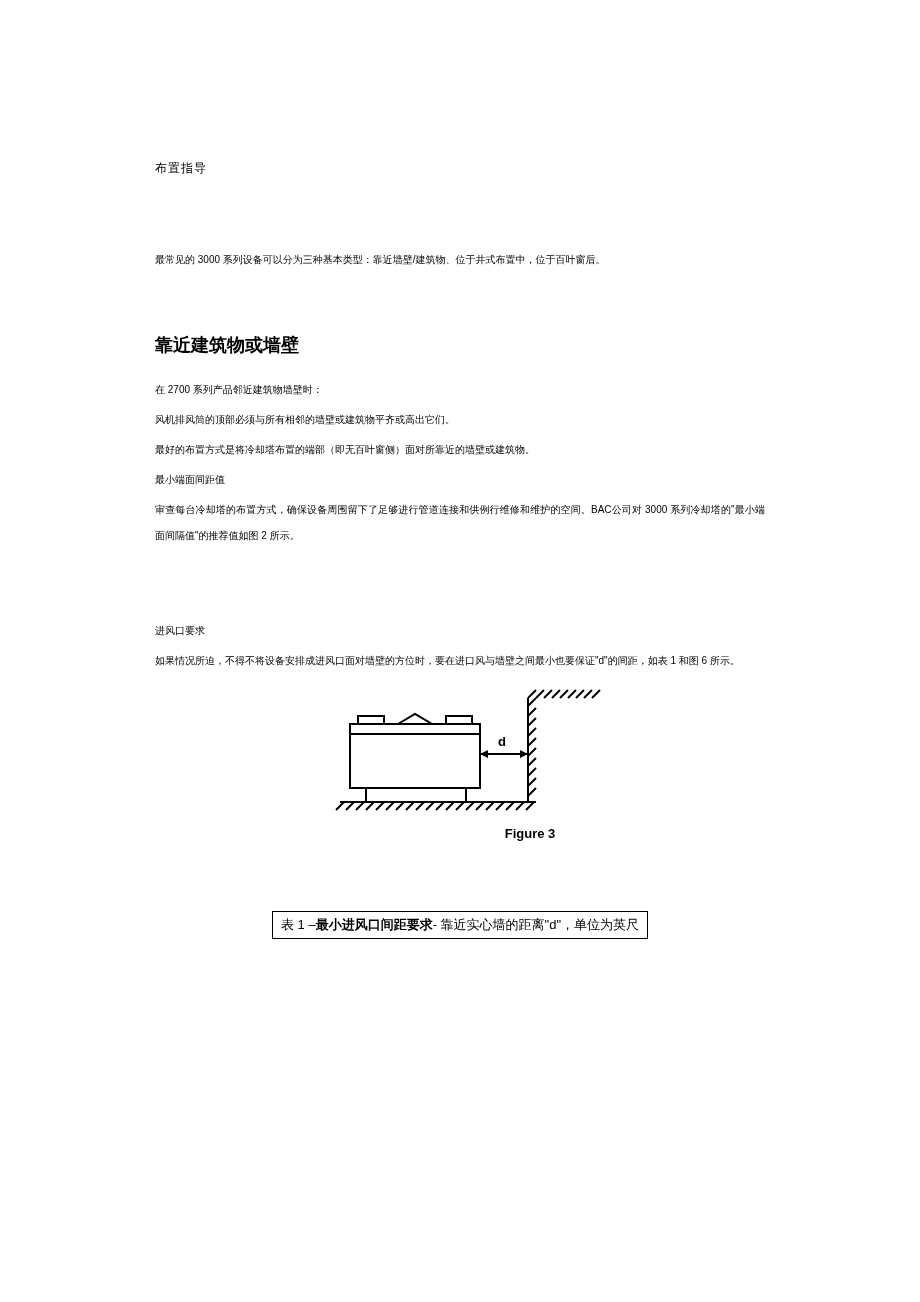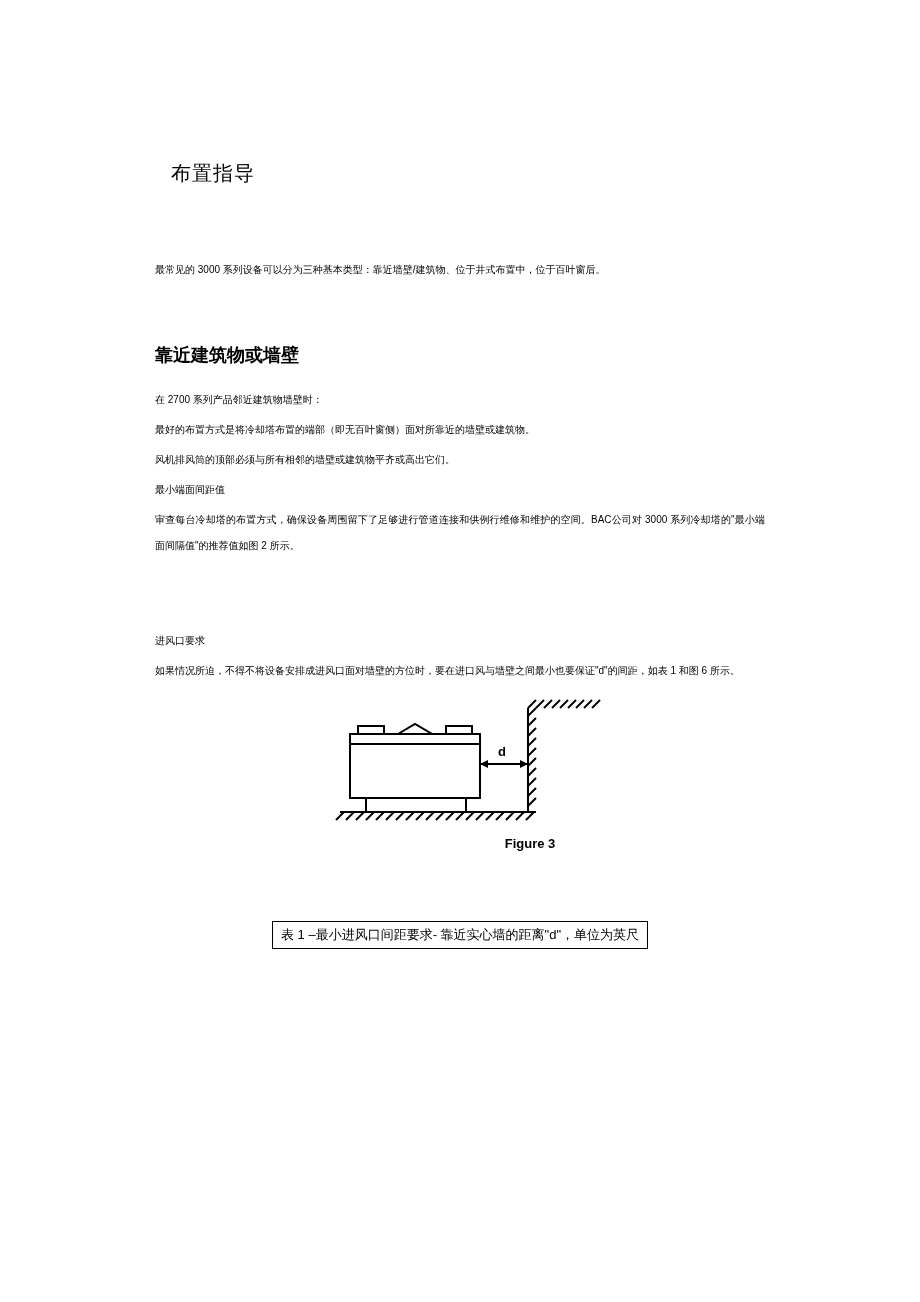--- a/index.html
+++ b/index.html
@@ -7,23 +7,23 @@
     margin: 0;
     background: #fff;
     font-family: "Microsoft YaHei", "SimSun", Arial, sans-serif;
     color: #000;
     width: 920px;
   }
   .page {
     padding: 160px 155px 100px 155px;
   }
   h1 {
-    font-size: 20px;
+    font-size: 12px;
     font-weight: 400;
-    margin: 0 0 70px 16px;
+    margin: 0 0 70px 0;
     letter-spacing: 1px;
   }
   p {
     font-size: 10px;
     line-height: 2.6;
     margin: 0 0 4px 0;
     text-align: justify;
   }
   .sub-head {
     font-size: 18px;
@@ -48,36 +48,36 @@
   .table-title-wrap {
     margin-top: 70px;
     text-align: center;
   }
   .table-title {
     display: inline-block;
     border: 1px solid #000;
     font-size: 13px;
     padding: 4px 8px;
   }
-  .bold-inline { font-weight: 400; margin-top: 32px; }
+  .bold-inline { font-weight: 700; margin-top: 32px; }
 </style>
 </head>
 <body>
 
 <div class="page">
 
   <h1>布置指导</h1>
 
   <p>最常见的 3000 系列设备可以分为三种基本类型：靠近墙壁/建筑物、位于井式布置中，位于百叶窗后。</p>
 
   <div class="sub-head">靠近建筑物或墙壁</div>
 
   <p>在 2700 系列产品邻近建筑物墙壁时：</p>
+  <p>风机排风筒的顶部必须与所有相邻的墙壁或建筑物平齐或高出它们。</p>
   <p>最好的布置方式是将冷却塔布置的端部（即无百叶窗侧）面对所靠近的墙壁或建筑物。</p>
-  <p>风机排风筒的顶部必须与所有相邻的墙壁或建筑物平齐或高出它们。</p>
   <p>最小端面间距值</p>
   <p>审查每台冷却塔的布置方式，确保设备周围留下了足够进行管道连接和供例行维修和维护的空间。BAC公司对 3000 系列冷却塔的"最小端面间隔值"的推荐值如图 2 所示。</p>
 
   <div class="gap-big"></div>
 
   <p>进风口要求</p>
   <p>如果情况所迫，不得不将设备安排成进风口面对墙壁的方位时，要在进口风与墙壁之间最小也要保证"d"的间距，如表 1 和图 6 所示。</p>
 
   <div class="figure-wrap">
     <div class="figure-svg">

